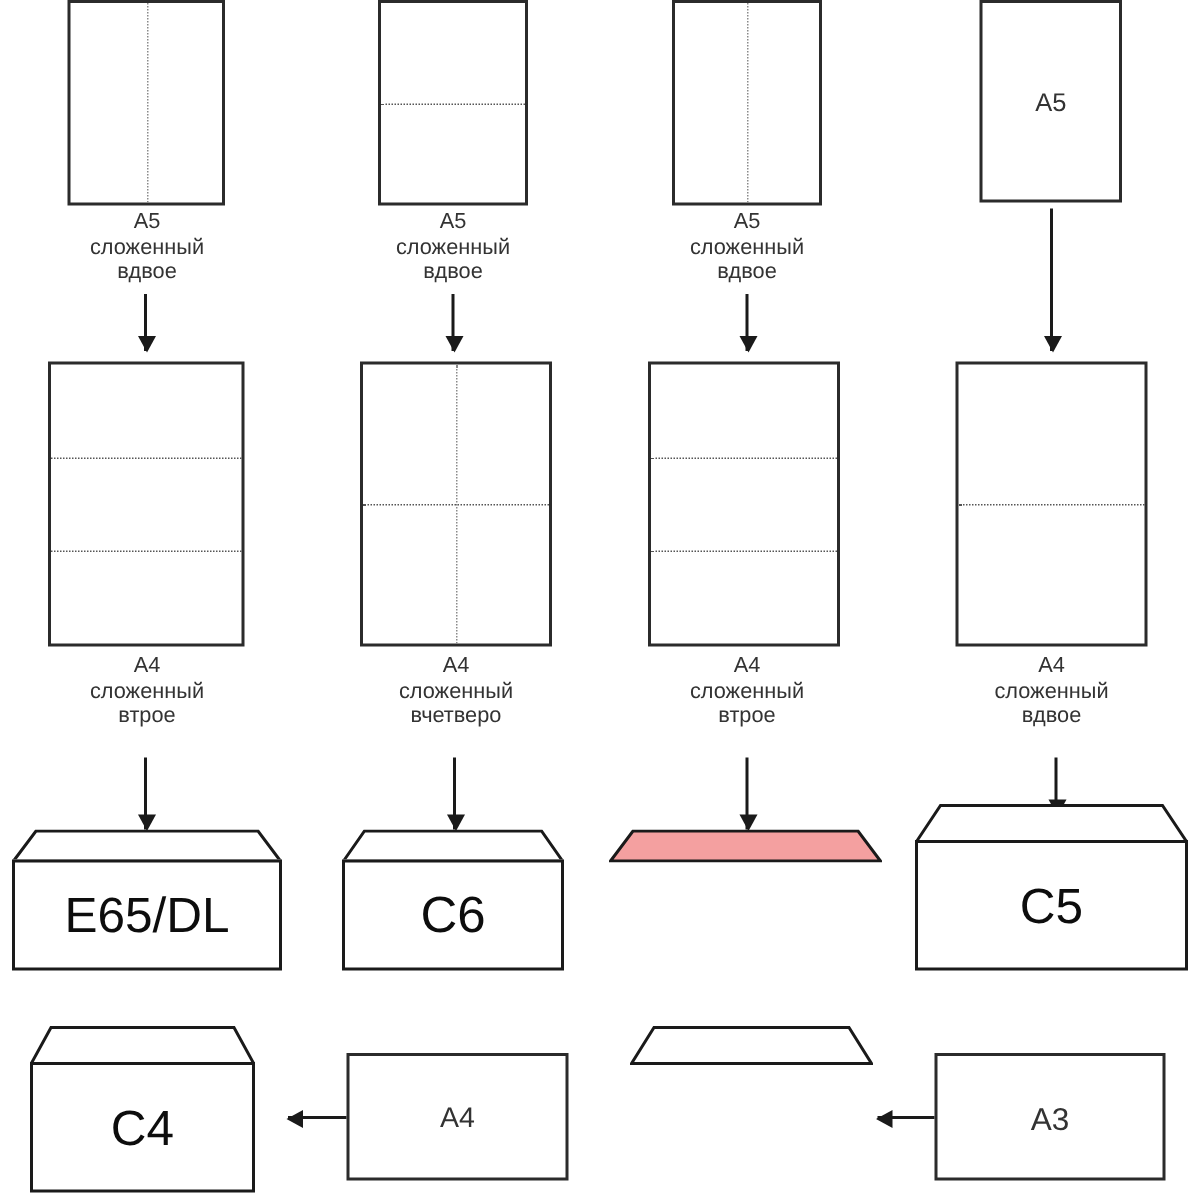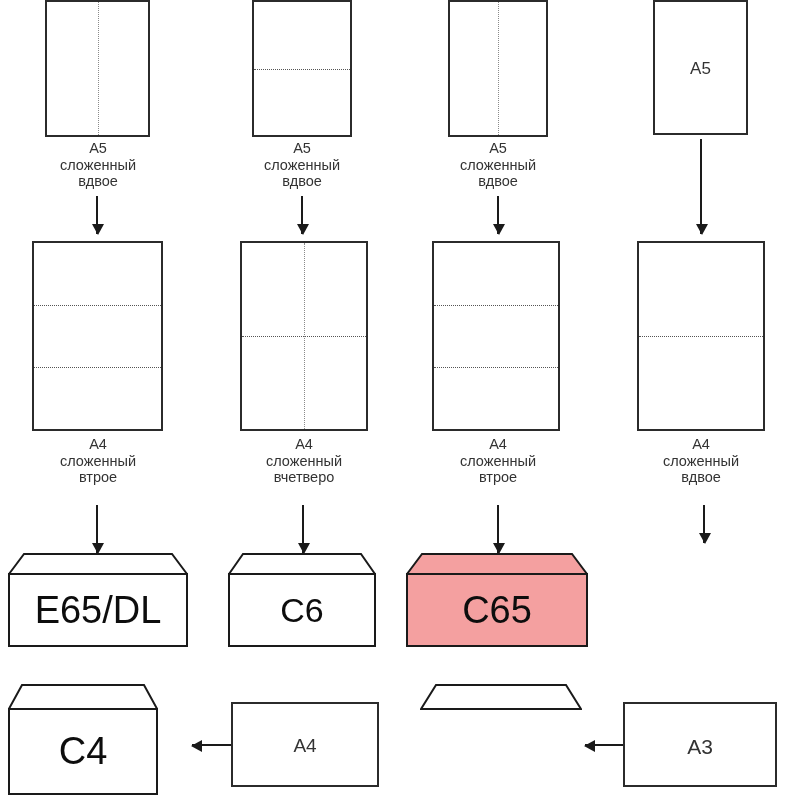--- a/index.html
+++ b/index.html
@@ -111,21 +111,21 @@
     left: 0;
     width: 100%;
     background: #ffffff;
     border: 2px solid #1a1a1a;
     box-sizing: border-box;
     display: flex;
     align-items: center;
     justify-content: center;
   }
   .envelope .env-name {
-    font-size: 38px;
+    font-size: 33px;
     letter-spacing: 0px;
     color: #0d0d0d;
   }
   .envelope.small .env-name { font-size: 34px; }
   .envelope.highlight .env-body { background: #f4a0a0; }
 </style>
 </head>
 <body>
 
 <div id="stage">
@@ -211,27 +211,32 @@
     </svg>
     <div class="env-body" style="top:20px; height:74px;">
       <span class="env-name">C6</span>
     </div>
   </div>
 
   <div class="envelope highlight" style="left:406px; top:553px; width:182px; height:94px;">
     <svg class="env-flap" viewBox="0 0 182 22" preserveAspectRatio="none" style="height:22px;">
       <polygon points="1,21 16,1 166,1 181,21" fill="#f4a0a0" stroke="#1a1a1a" stroke-width="2" vector-effect="non-scaling-stroke"></polygon>
     </svg>
-    <div class="env-body" style="top:20px; height:74px;">
-      <span class="env-name">C65</span>
-    </div>
-  </div>
-
-
-  <div class="envelope" style="left:8px; top:684px; width:150px; height:111px;">
+  </div>
+
+  <div class="envelope" style="left:610px; top:536px; width:182px; height:111px;">
+    <svg class="env-flap" viewBox="0 0 182 26" preserveAspectRatio="none" style="height:26px;">
+      <polygon points="1,25 17,1 165,1 181,25" fill="#ffffff" stroke="#1a1a1a" stroke-width="2" vector-effect="non-scaling-stroke"></polygon>
+    </svg>
+    <div class="env-body" style="top:24px; height:87px;">
+      <span class="env-name">C5</span>
+    </div>
+  </div>
+
+  <div class="envelope" style="left:20px; top:684px; width:150px; height:111px;">
     <svg class="env-flap" viewBox="0 0 182 26" preserveAspectRatio="none" style="height:26px;">
       <polygon points="1,25 17,1 165,1 181,25" fill="#ffffff" stroke="#1a1a1a" stroke-width="2" vector-effect="non-scaling-stroke"></polygon>
     </svg>
     <div class="env-body" style="top:24px; height:87px;">
       <span class="env-name">C4</span>
     </div>
   </div>
 
   <div class="arrow-left" style="left:192px; top:744px; width:40px;"></div>
 

